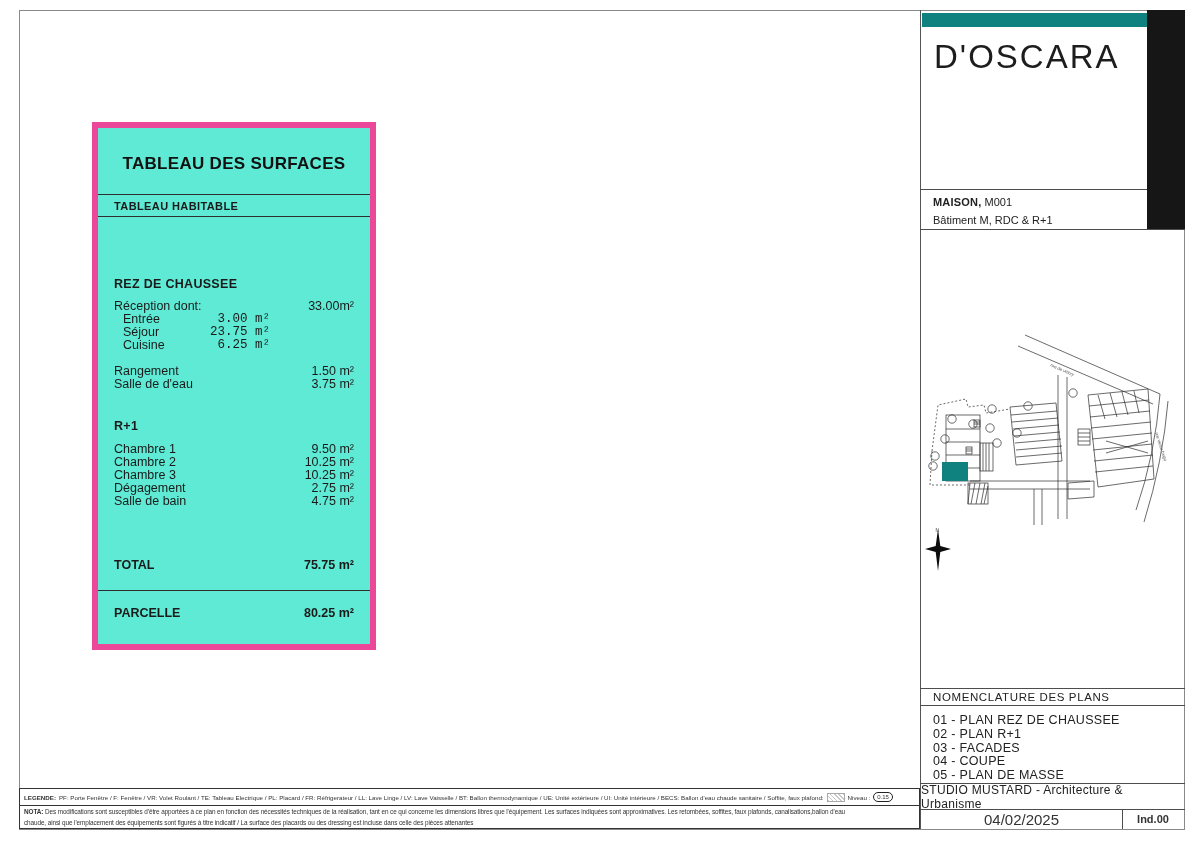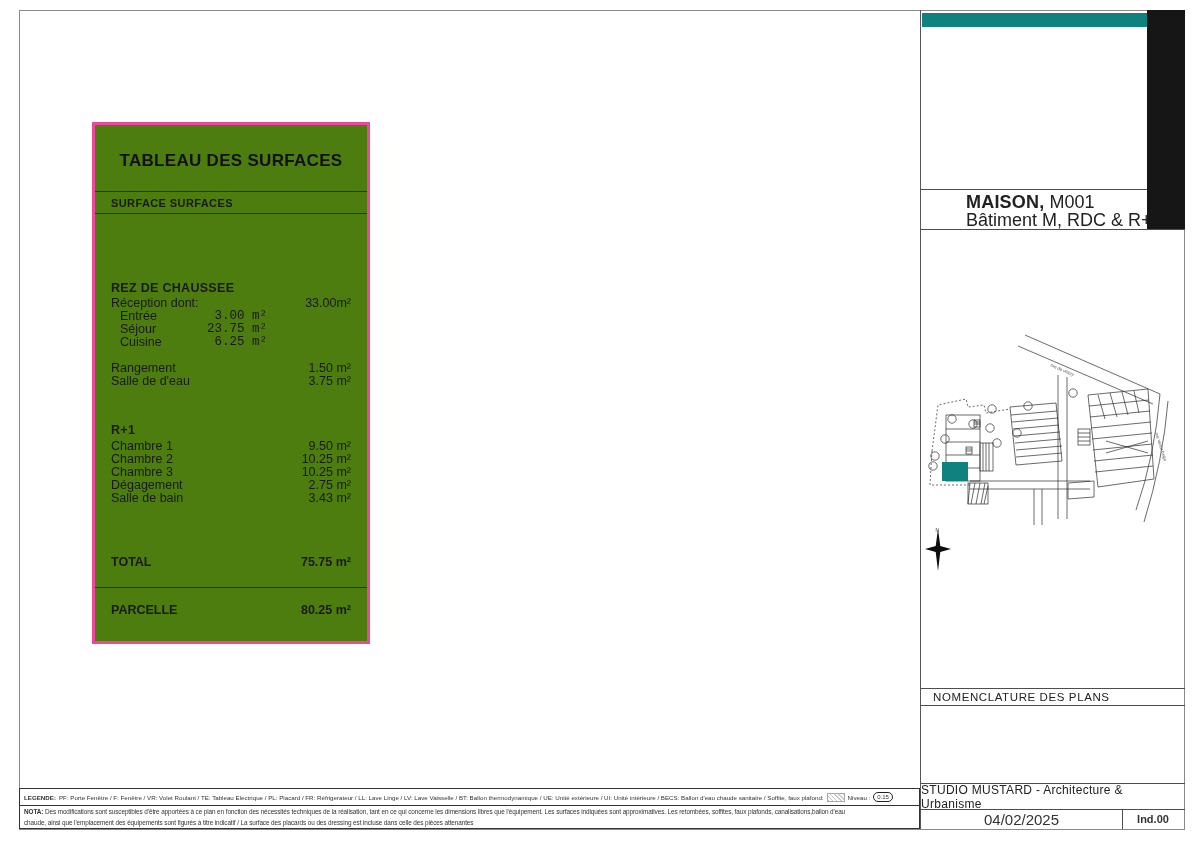--- a/index.html
+++ b/index.html
@@ -11,45 +11,45 @@
 
   
   #sheet-frame{left:19px;top:10px;width:1164px;height:818px;border:1px solid #8a8a8a;}
 
   
   #panel-divider{left:920px;top:10px;height:819px;background:#555;}
   #accent-bar{left:922px;top:13px;width:226px;height:14px;background:#0f817f;}
   #black-box{left:1147px;top:10px;width:38px;height:219px;background:#161616;z-index:4;}
   #project-title{left:934px;top:36px;width:215px;font-size:33px;line-height:42px;
                  letter-spacing:2px;color:#1d1d1d;}
-  #maison-block{left:933px;top:193px;font-size:18px;line-height:18px;color:#222;margin-left:33px;}
+  #maison-block{left:933px;top:193px;font-size:11px;line-height:18px;color:#222;}
   #maison-block b{letter-spacing:.2px;}
   #map-wrap{left:922px;top:333px;width:262px;height:205px;}
   #compass{left:925px;top:527px;width:26px;height:44px;}
   #nomen-heading{left:933px;top:691px;font-size:11.5px;letter-spacing:.6px;color:#222;}
   #nomen-list{left:933px;top:714px;font-size:12.5px;line-height:13.8px;color:#222;letter-spacing:.3px;}
   #studio-row{left:921px;top:784px;width:264px;height:25px;display:flex;align-items:center;
               justify-content:center;font-size:12px;letter-spacing:.3px;color:#222;}
   #date-cell{left:921px;top:809px;width:201px;height:20px;display:flex;align-items:center;
              justify-content:center;font-size:15px;color:#333;}
   #ind-cell{left:1122px;top:809px;width:62px;height:20px;display:flex;align-items:center;
             justify-content:center;font-size:11px;color:#333;font-weight:bold;}
 
   
-  #surface-table{left:92px;top:122px;width:272px;height:516px;border:3px solid #ec4899;background:#4d7c0f;}
+  #surface-table{left:92px;top:122px;width:272px;height:516px;border:6px solid #ec4899;background:#5eead4;}
   #st-title{position:absolute;top:26px;left:0;width:100%;text-align:center;font-size:17px;
             font-weight:bold;letter-spacing:.3px;color:#111;}
   .st-hline{position:absolute;left:0;width:100%;height:1px;background:#2e2e2e;}
   #st-section{position:absolute;top:72px;left:16px;font-size:11px;font-weight:bold;letter-spacing:.4px;}
   .row{position:absolute;left:16px;right:16px;font-size:12.5px;line-height:13px;}
   .row .mid{position:absolute;left:60px;width:96px;text-align:right;font-family:Liberation Mono, monospace;}
   .row .val{position:absolute;right:0;top:0;text-align:left;}
   .row.ind{padding-left:9px;}
   .row.b, .grp{font-weight:bold;}
-  .grp{position:absolute;left:16px;font-size:12.5px;letter-spacing:.3px;margin-top:7px;}
+  .grp{position:absolute;left:16px;font-size:12.5px;letter-spacing:.3px;}
 
   
   #legend-box{left:19px;top:788px;width:901px;height:18px;border:1px solid #333;box-sizing:border-box;
               display:flex;align-items:center;padding:0 4px;font-size:6.2px;white-space:nowrap;
               overflow:hidden;color:#333;gap:3px;}
   #legend-box b{flex:0 0 auto;}
   #soffite-swatch{flex:0 0 auto;display:inline-block;width:16px;height:7px;border:1px solid #aaa;
        background:repeating-linear-gradient(45deg,#c9c9c9 0 1px,transparent 1px 3px);}
   #niveau-oval{flex:0 0 auto;display:inline-block;border:1px solid #222;border-radius:8px;
        padding:0 3px;font-size:6px;line-height:8px;}
@@ -60,21 +60,21 @@
 </head>
 <body>
 
 <div id="page">
 
   <div class="abs" id="sheet-frame"></div>
 
   <div class="abs" id="surface-table">
     <div id="st-title">TABLEAU DES SURFACES</div>
     <div class="st-hline" style="top:66px"></div>
-    <div id="st-section">SURFACE SURFACES</div>
+    <div id="st-section">TABLEAU HABITABLE</div>
     <div class="st-hline" style="top:88px"></div>
 
     <div class="grp" style="top:149px">REZ DE CHAUSSEE</div>
 
     <div class="row" style="top:172px">
       <span>Réception dont:</span>
       <span class="val">33.00m²</span>
     </div>
     <div class="row ind" style="top:185px">
       <span>Entrée</span>
@@ -110,39 +110,40 @@
     <div class="row" style="top:341px">
       <span>Chambre 3</span>
       <span class="val">10.25 m²</span>
     </div>
     <div class="row" style="top:354px">
       <span>Dégagement</span>
       <span class="val">2.75 m²</span>
     </div>
     <div class="row" style="top:367px">
       <span>Salle de bain</span>
-      <span class="val">3.43 m²</span>
+      <span class="val">4.75 m²</span>
     </div>
 
     <div class="row b" style="top:431px">
       <span>TOTAL</span>
       <span class="val">75.75 m²</span>
     </div>
     <div class="st-hline" style="top:462px"></div>
     <div class="row b" style="top:479px">
       <span>PARCELLE</span>
       <span class="val">80.25 m²</span>
     </div>
   </div>
 
   <div class="vline" id="panel-divider"></div>
   <div class="abs" id="accent-bar"></div>
   <div class="abs" id="black-box"></div>
 
   <div class="abs" id="project-title">
+    <div>D'OSCARA</div>
   </div>
 
   <div class="hline" style="left:920px;top:189px;width:228px;"></div>
   <div class="abs" id="maison-block">
     <div><b>MAISON,</b><span> M001</span></div>
     <div>Bâtiment M, RDC &amp; R+1</div>
   </div>
   <div class="hline" style="left:920px;top:229px;width:265px;"></div>
 
   <div class="abs" id="map-wrap">
@@ -210,20 +211,27 @@
   <div class="abs" id="compass">
     <svg width="26" height="44" viewBox="0 0 26 44">
       <text x="10.5" y="5" font-size="4.5" fill="#333">N</text>
       <polygon points="13,2 15.3,19 26,22 15.3,25 13,44 10.7,25 0,22 10.7,19" fill="#0d0d0d"></polygon>
     </svg>
   </div>
 
   <div class="hline" style="left:920px;top:688px;width:265px;"></div>
   <div class="abs" id="nomen-heading">NOMENCLATURE DES PLANS</div>
   <div class="hline" style="left:920px;top:705px;width:265px;"></div>
+  <div class="abs" id="nomen-list">
+    <div>01 - PLAN REZ DE CHAUSSEE</div>
+    <div>02 - PLAN R+1</div>
+    <div>03 - FACADES</div>
+    <div>04 - COUPE</div>
+    <div>05 - PLAN DE MASSE</div>
+  </div>
 
   <div class="hline" style="left:920px;top:783px;width:265px;"></div>
   <div class="abs" id="studio-row">STUDIO MUSTARD - Architecture &amp; Urbanisme</div>
   <div class="hline" style="left:920px;top:809px;width:265px;"></div>
   <div class="abs" id="date-cell">04/02/2025</div>
   <div class="vline" style="left:1122px;top:809px;height:20px;"></div>
   <div class="abs" id="ind-cell">Ind.00</div>
 
   <div class="abs" id="legend-box">
     <b>LEGENDE:</b>

